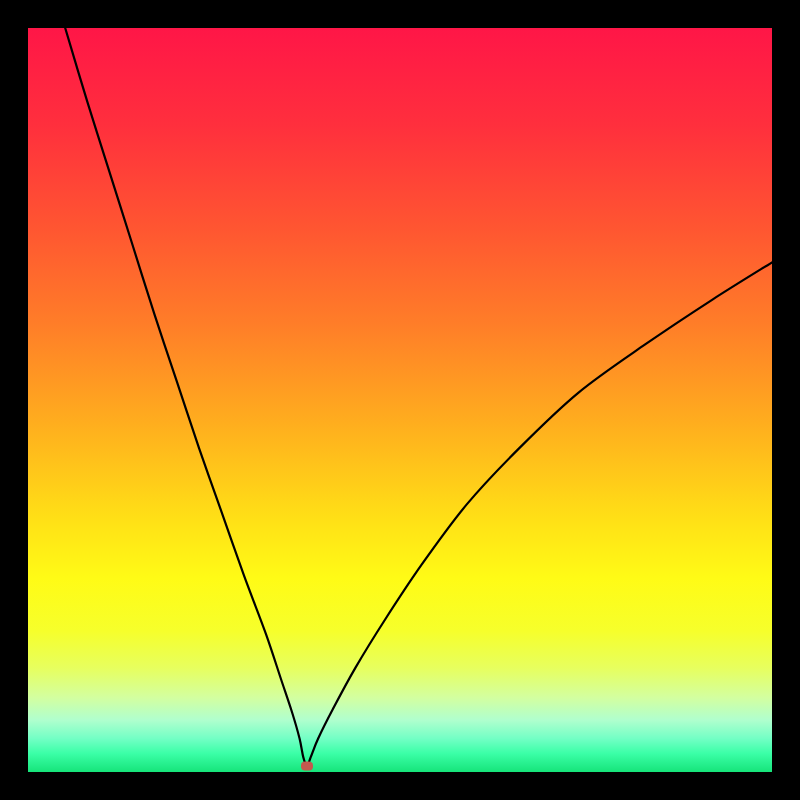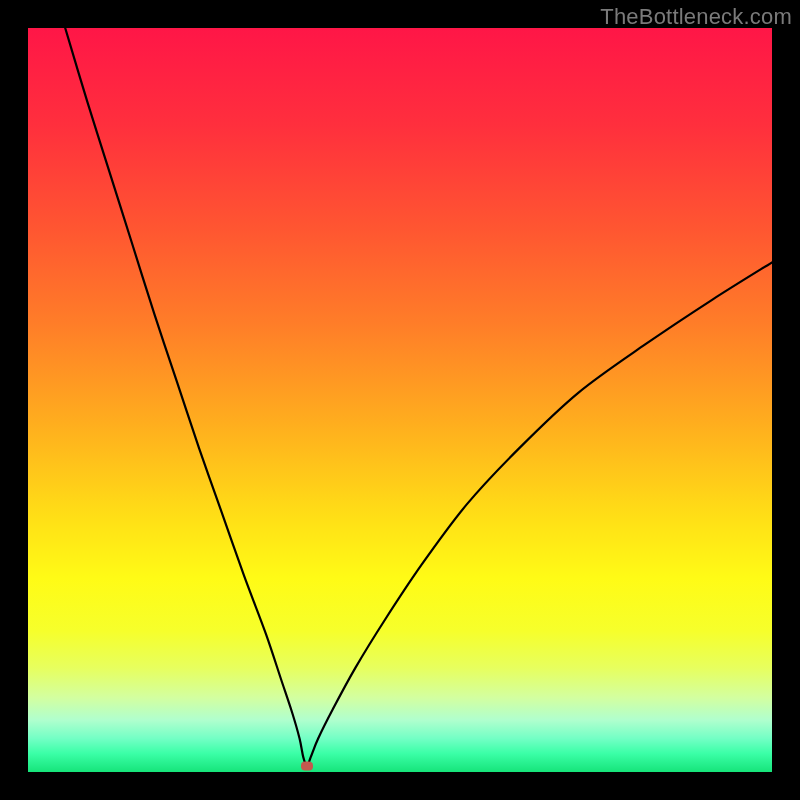--- a/index.html
+++ b/index.html
@@ -80,14 +80,13 @@
       <rect x="0" y="0" width="744" height="744" fill="url(#bg)"></rect>
     </svg>
 
     <svg class="curve-svg" viewBox="0 0 744 744" preserveAspectRatio="none">
       <path id="curve-path" d="M 37.20 0.00 C 40.77 11.90, 52.38 51.19, 59.52 74.40 C 66.66 97.61, 74.70 122.46, 81.84 145.08 C 88.98 167.70, 97.02 193.14, 104.16 215.76 C 111.30 238.38, 119.34 264.42, 126.48 286.44 C 133.62 308.46, 141.66 331.97, 148.80 353.40 C 155.94 374.83, 163.98 399.53, 171.12 420.36 C 178.26 441.19, 186.30 463.36, 193.44 483.60 C 200.58 503.84, 208.62 527.20, 215.76 546.84 C 222.90 566.48, 232.13 589.69, 238.08 606.36 C 244.03 623.03, 248.79 638.50, 252.96 651.00 C 257.13 663.50, 261.14 674.96, 264.12 684.48 C 267.10 694.00, 269.77 703.38, 271.56 710.52 C 273.35 717.66, 274.09 724.72, 275.28 729.12 C 276.47 733.52, 277.81 738.05, 279.00 738.05 C 280.19 738.05, 280.93 733.52, 282.72 729.12 C 284.51 724.72, 286.59 718.26, 290.16 710.52 C 293.73 702.78, 299.09 692.07, 305.04 680.76 C 310.99 669.45, 319.03 654.12, 327.36 639.84 C 335.69 625.56, 346.41 608.15, 357.12 591.48 C 367.83 574.81, 381.23 554.13, 394.32 535.68 C 407.41 517.23, 423.48 494.61, 438.96 476.16 C 454.44 457.71, 473.18 438.22, 491.04 420.36 C 508.90 402.50, 530.32 381.23, 550.56 364.56 C 570.80 347.89, 596.09 331.08, 617.52 316.20 C 638.95 301.32, 664.24 284.65, 684.48 271.56 C 704.72 258.47, 734.48 240.31, 744.00 234.36" fill="none" stroke-width="2.2" stroke-linecap="round" stroke-linejoin="round" stroke="#000000"></path>
     </svg>
 
     <div class="dot" id="min-dot" style="left: 279px; top: 738.048px; background: rgb(196, 88, 78);"></div>
   </div>
 
-  <div class="watermark">TheBottleneck.com</div>
 </div>
 
 </body></html>

